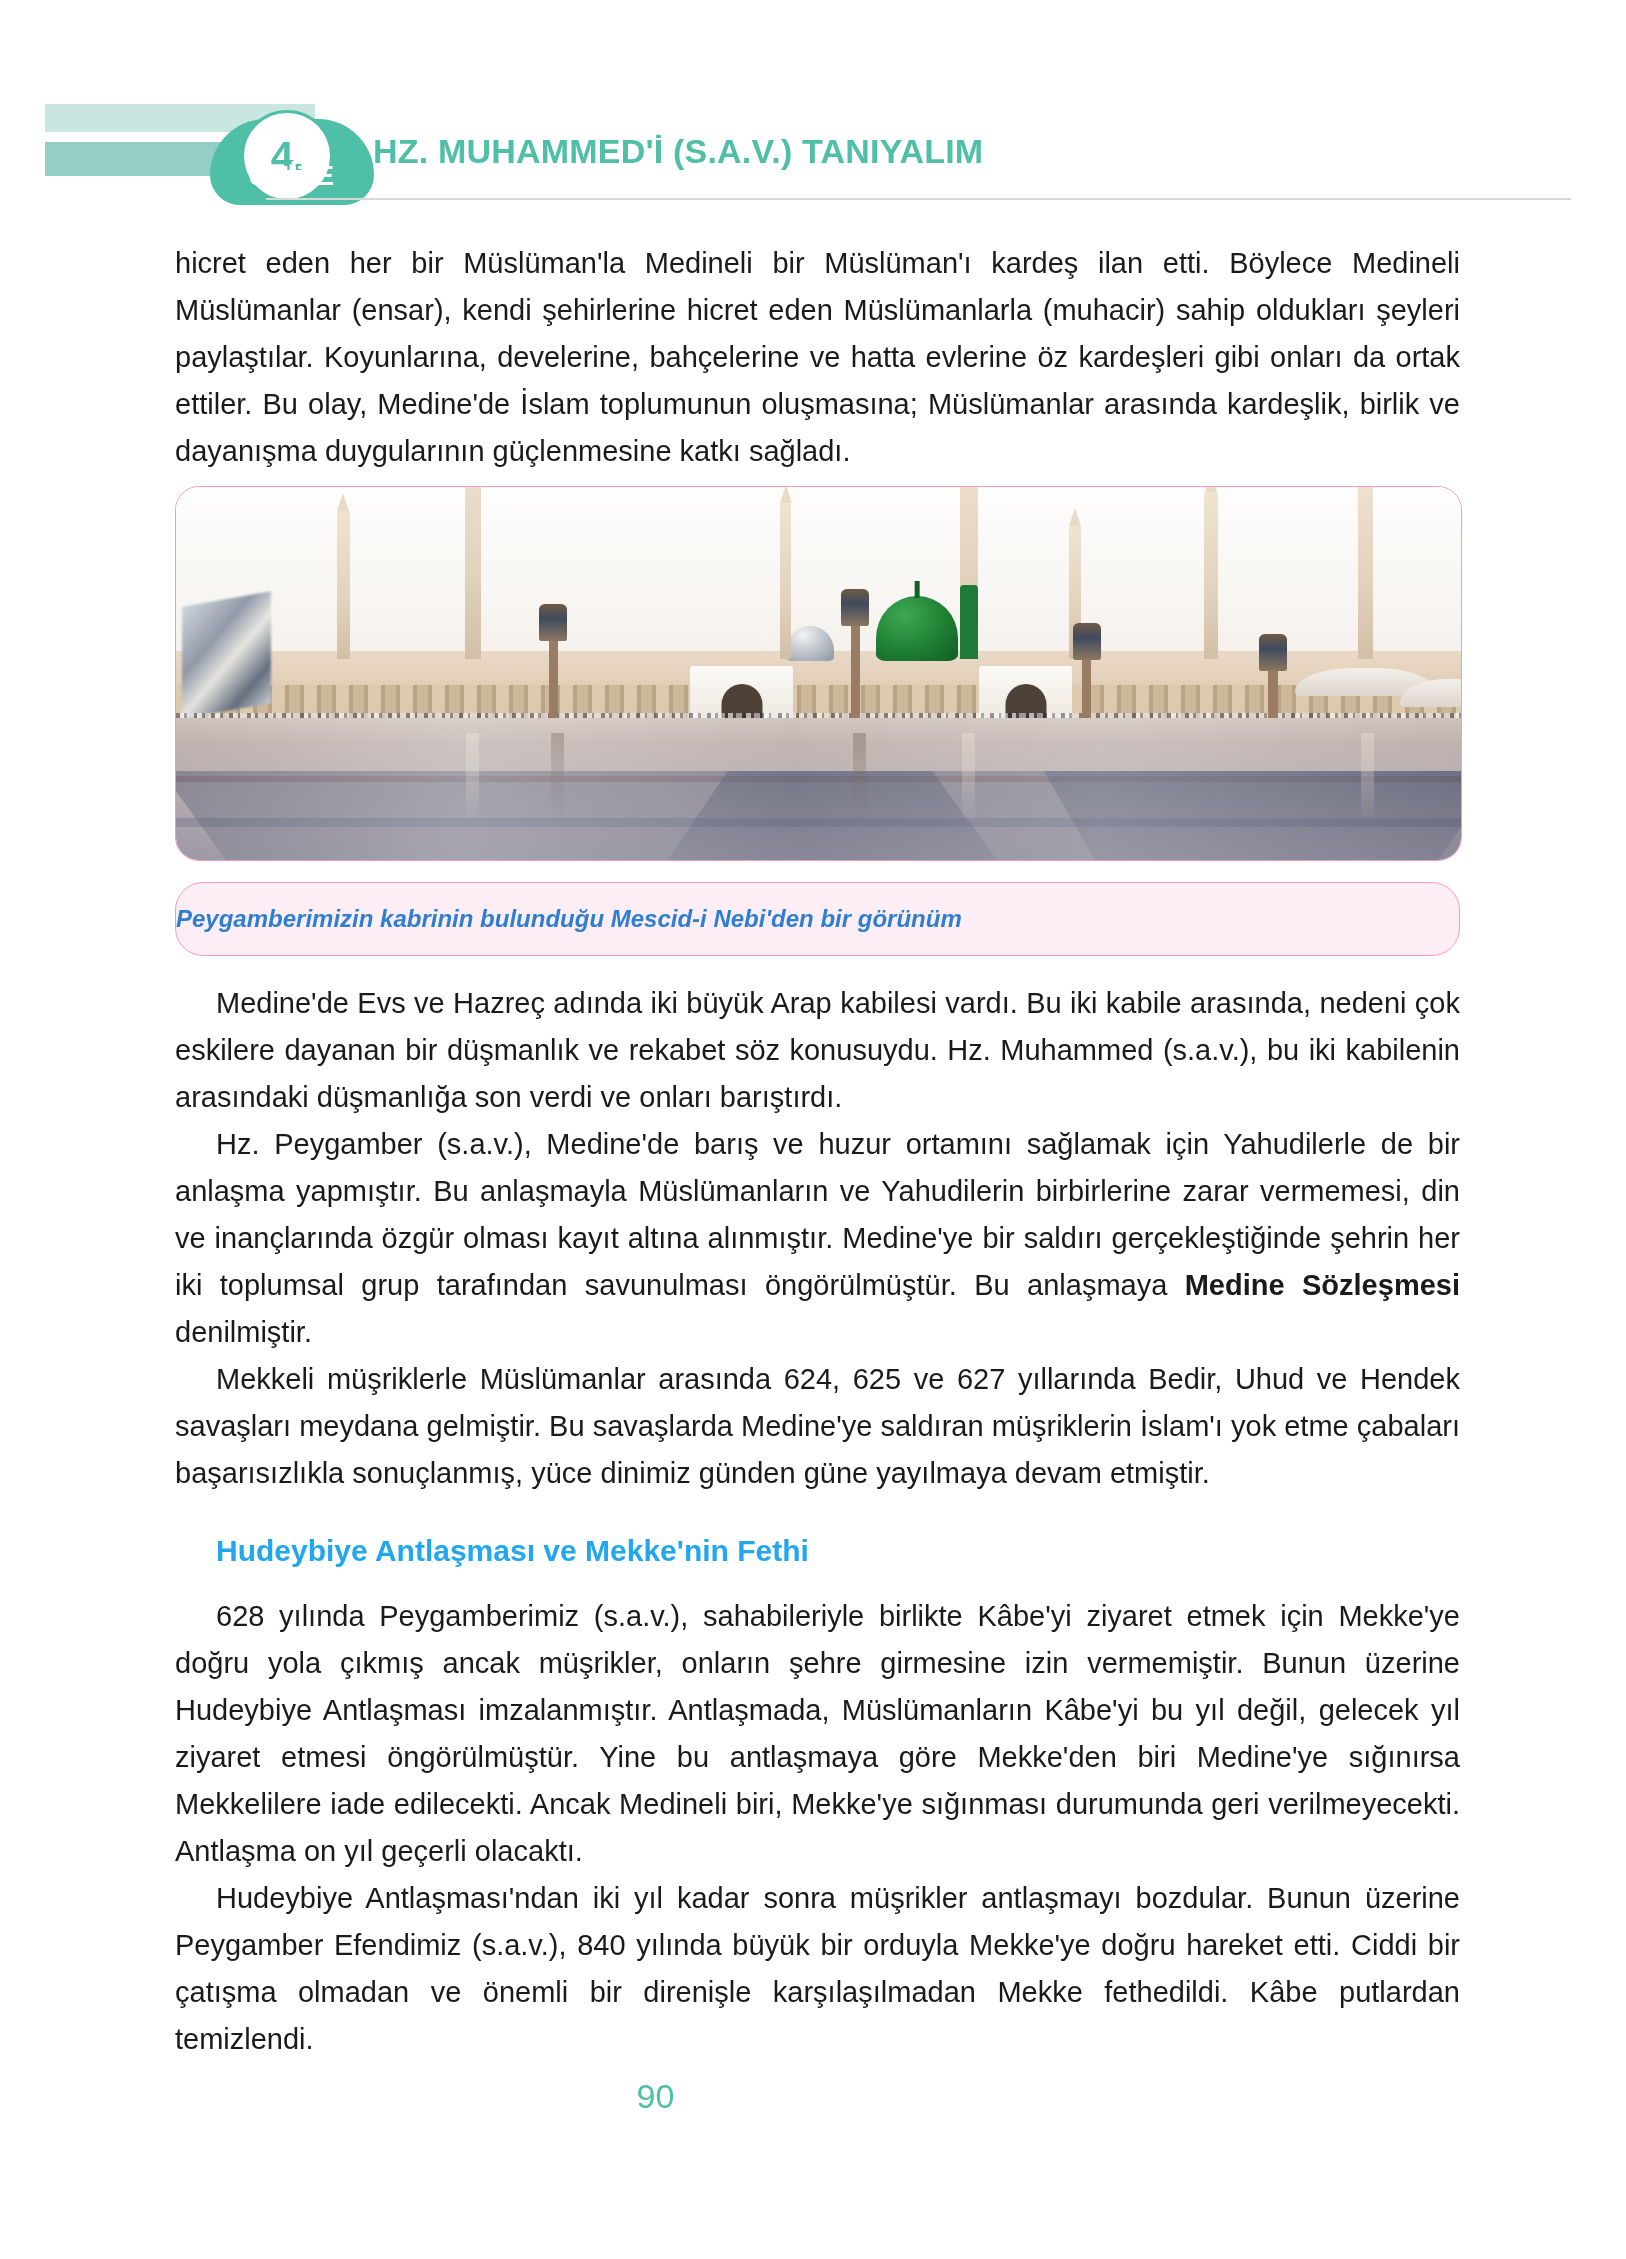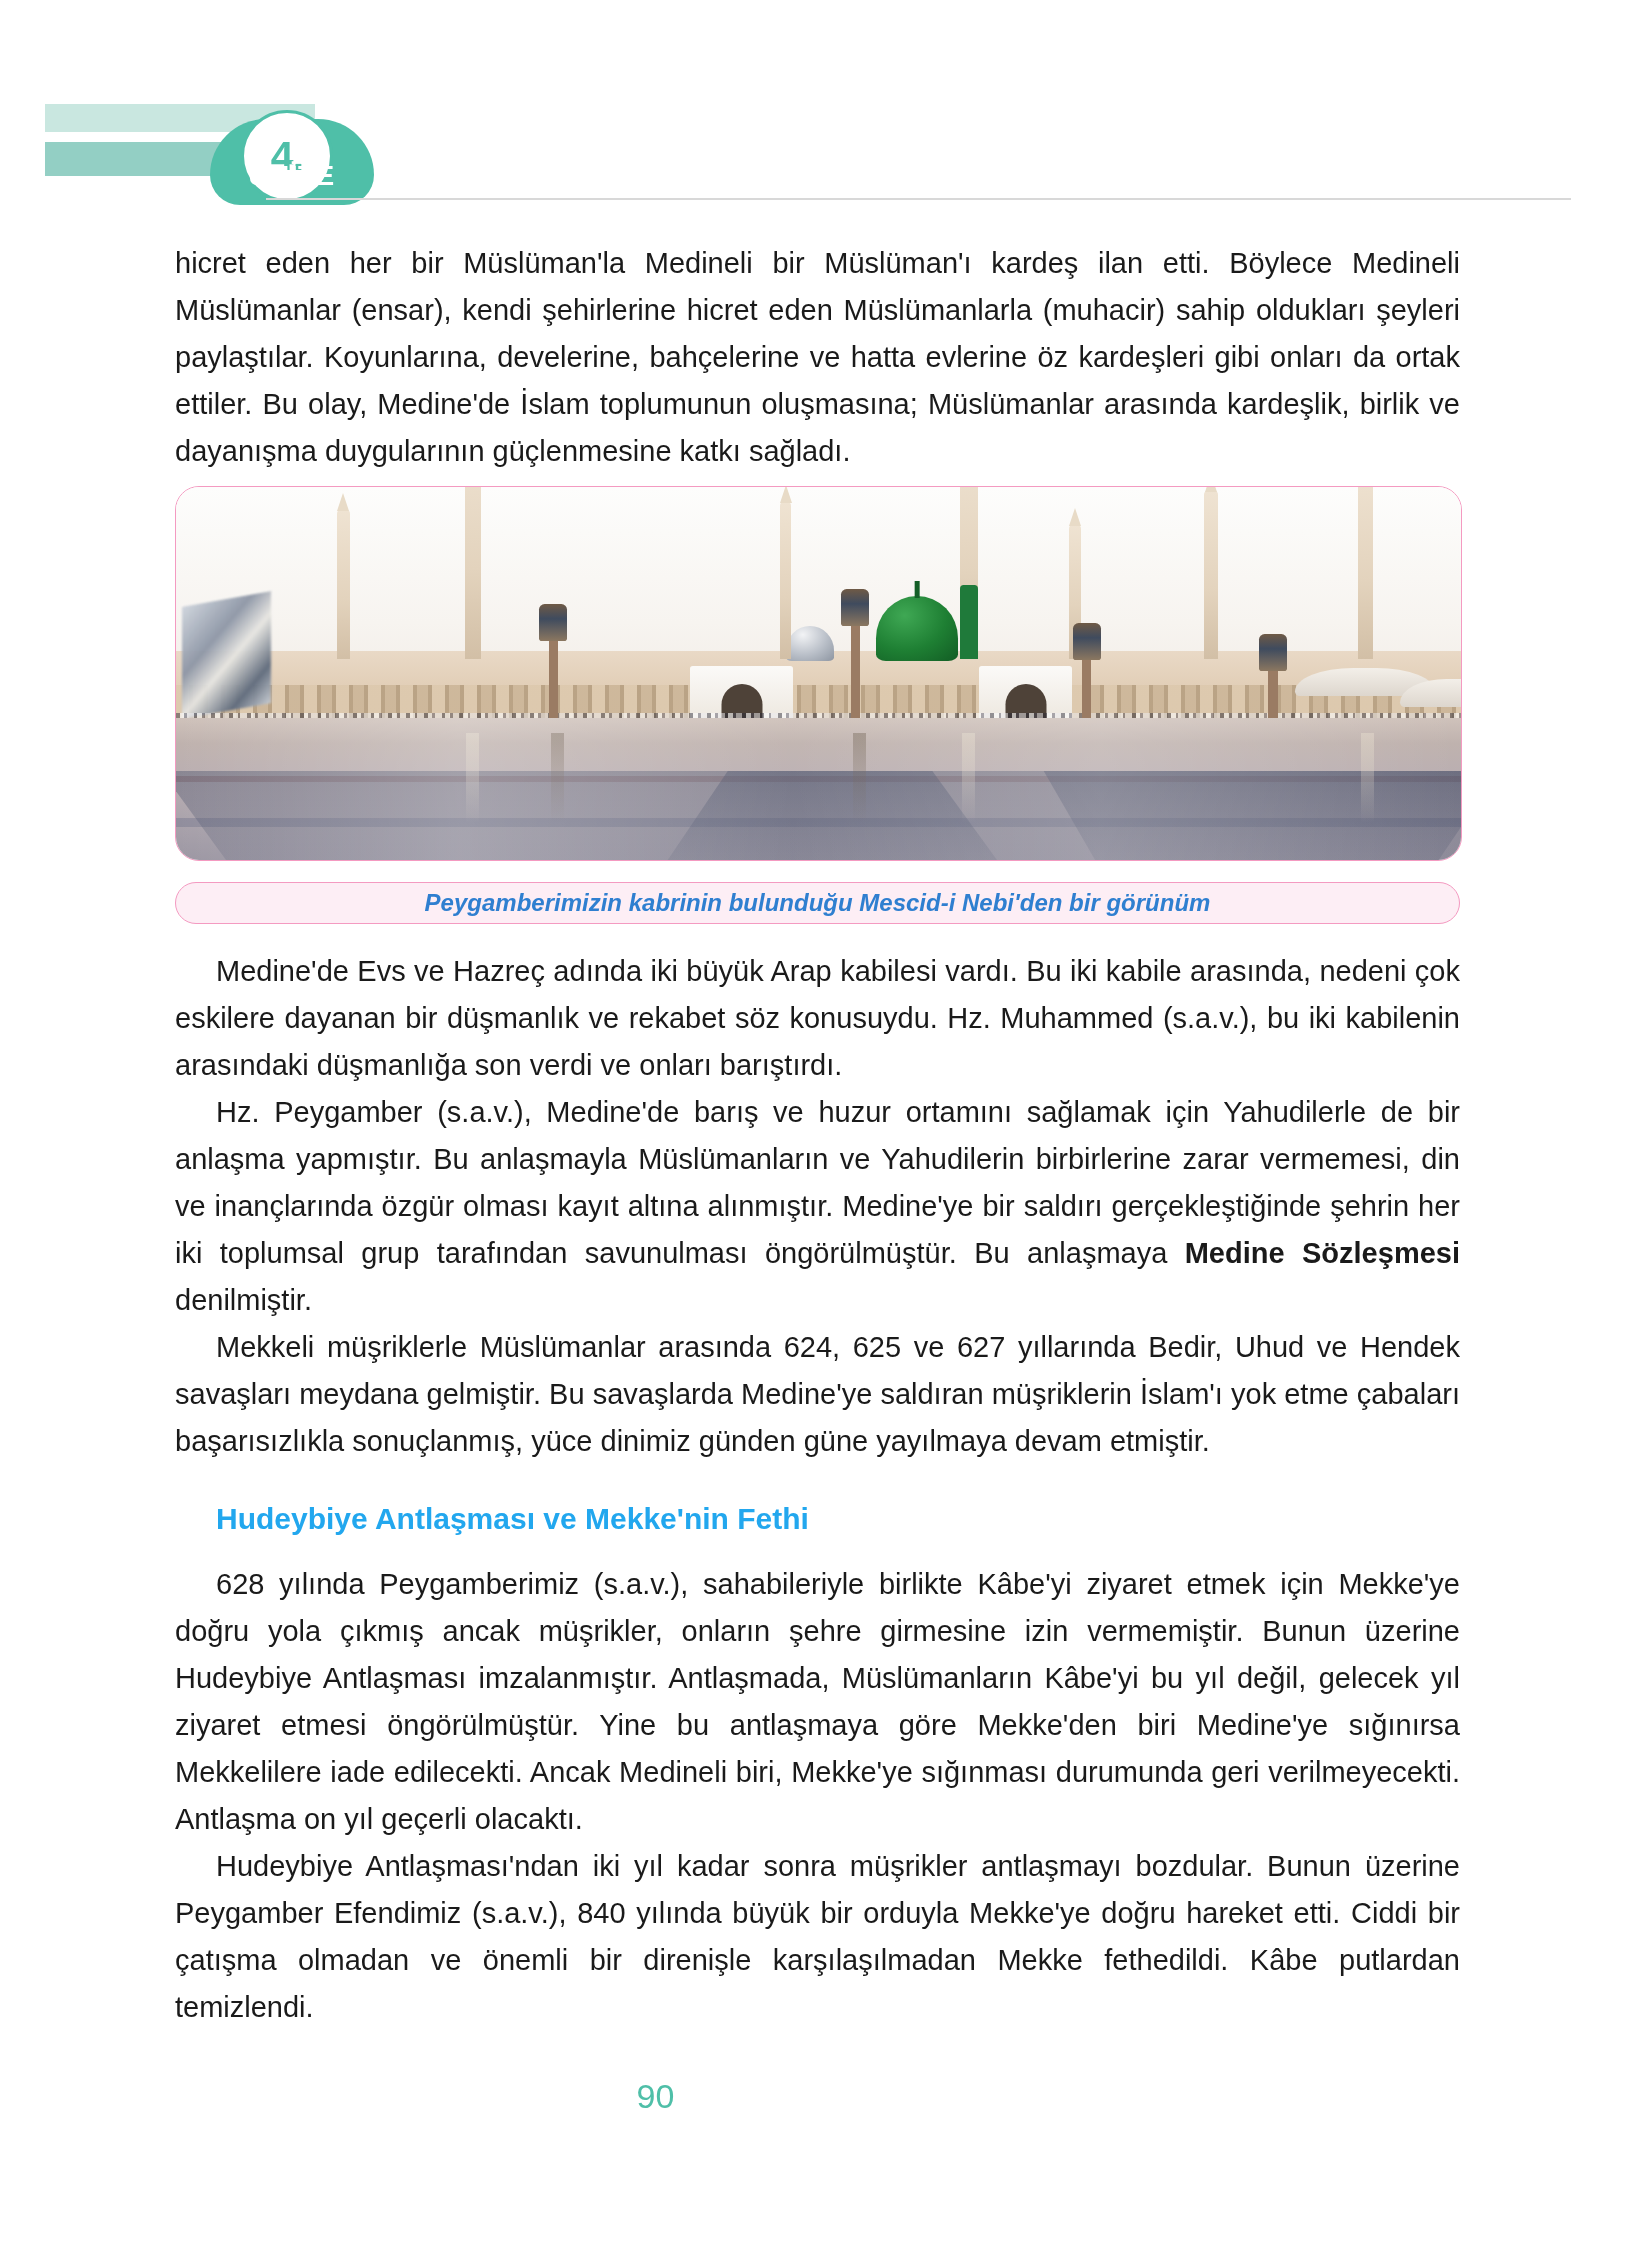--- a/index.html
+++ b/index.html
@@ -359,28 +359,27 @@
   }
   .rf1 { left: 22.6%; }
   .rf2 { left: 61.2%; }
   .rf3 { left: 92.2%; }
   .rf4 { left: 29.2%; background: linear-gradient(180deg, rgba(110,95,80,0.45), rgba(110,95,80,0.0)); }
   .rf5 { left: 52.7%; background: linear-gradient(180deg, rgba(110,95,80,0.45), rgba(110,95,80,0.0)); }
 
   .caption-box {
     margin-top: 20.5px;
     width: 1285px;
-    height: 42px;
+    height: 74px;
     box-sizing: border-box;
     border: 1.9px solid #f49ac1;
     border-radius: 28px;
     background: #fdeef5;
     display: flex;
     align-items: center;
-    justify-content: center;
   }
   .caption-text {
     font-size: 24px;
     font-style: italic;
     font-weight: bold;
     color: #2f7fd0;
   }
 
   
   .section-heading {
@@ -406,20 +405,21 @@
 <body>
 
 <div class="page-header">
   <div class="hdr-band-top"></div>
   <div class="hdr-band-bot"></div>
   <div class="unit-blob"></div>
   <div class="unit-circle">
     <span class="unit-number">4.</span>
   </div>
   <div class="unit-word">ÜNİTE</div>
+  <div class="hdr-title">HZ. MUHAMMED'İ (S.A.V.) TANIYALIM</div>
   <div class="hdr-rule"></div>
 </div>
 
 <div class="content">
 
   <p class="body-text">hicret eden her bir Müslüman'la Medineli bir Müslüman'ı kardeş ilan etti. Böylece Medineli Müslümanlar (ensar), kendi şehirlerine hicret eden Müslümanlarla (muhacir) sahip oldukları şeyleri paylaştılar. Koyunlarına, develerine, bahçelerine ve hatta evlerine öz kardeşleri gibi onları da ortak ettiler. Bu olay, Medine'de İslam toplumunun oluşmasına; Müslümanlar arasında kardeşlik, birlik ve dayanışma duygularının güçlenmesine katkı sağladı.</p>
 
   <div class="figure-wrap">
     <div class="photo-frame">
       <div class="photo" aria-label="Mescid-i Nebi courtyard panorama with green dome and minarets">

